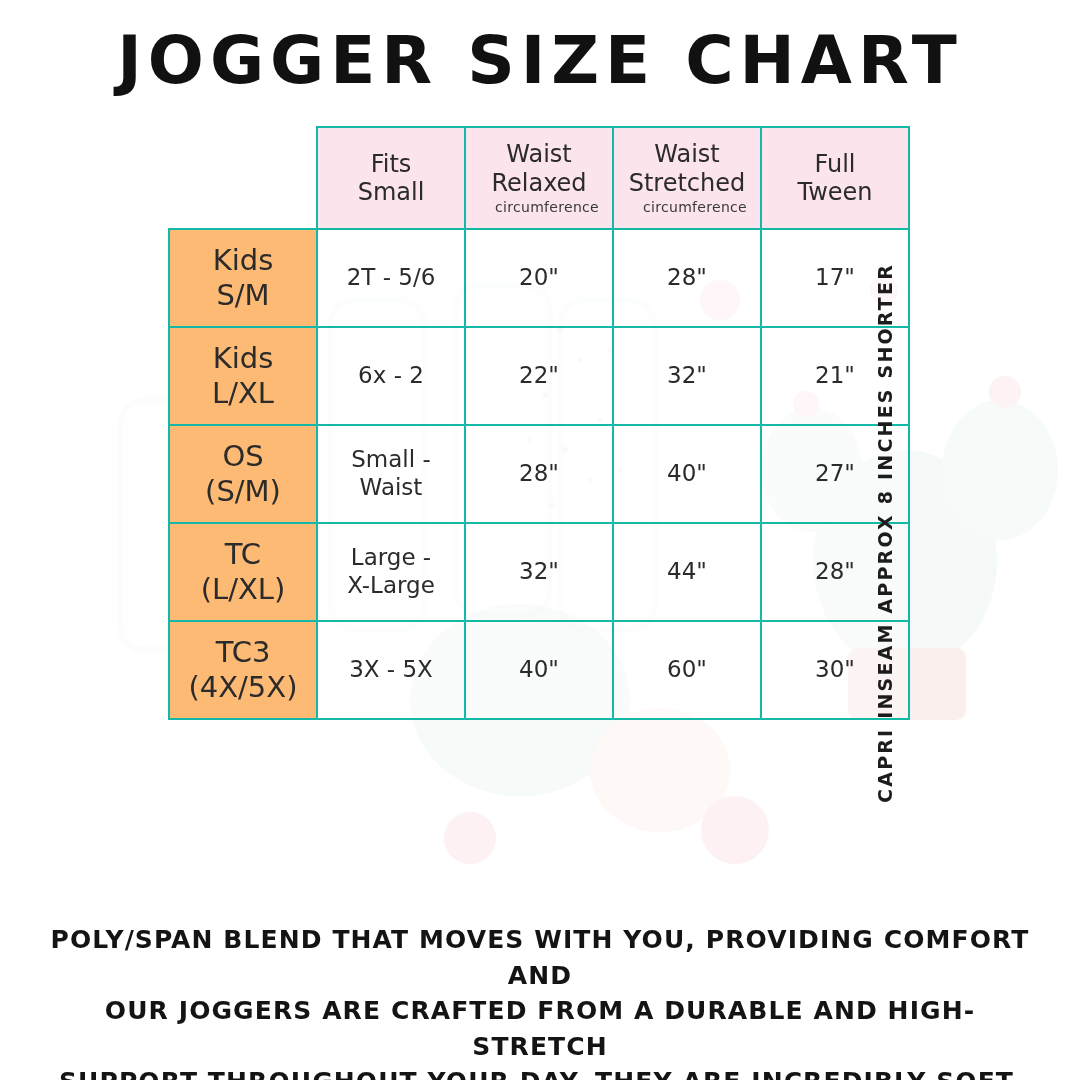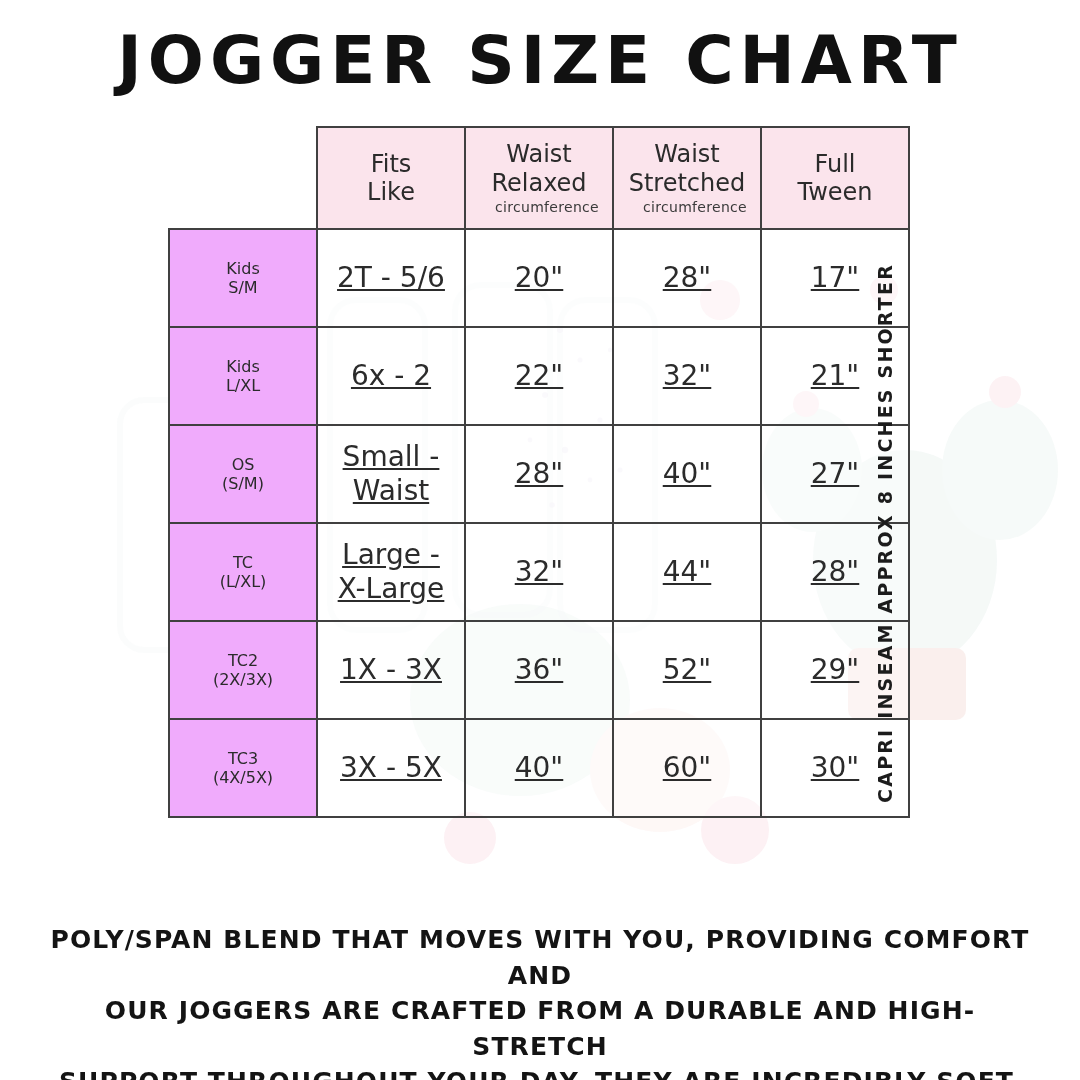--- a/index.html
+++ b/index.html
@@ -51,21 +51,21 @@
   
   #chart {
     position: absolute;
     left: 168px;
     top: 126px;
     width: 740px;
     border-collapse: collapse;
     table-layout: fixed;
   }
   #chart td, #chart th {
-    border: 2px solid #404040;
+    border: 2px solid #14b8a6;
     padding: 0;
     text-align: center;
     vertical-align: middle;
     color: #2b2b2b;
     font-weight: 400;
   }
   
   .col-size      { width: 148px; }
   .col-fits      { width: 148px; }
   .col-relaxed   { width: 148px; }
@@ -85,31 +85,30 @@
   }
   .head-cell .sub {
     display: block;
     font-size: 14px;
     letter-spacing: .3px;
     margin-top: 2px;
     color: #3a3a3a;
     padding-left: 16px;
   }
   .size-cell {
-    background: #f0abfc;
+    background: #fdba74;
     height: 96px;
-    font-size: 16px;
+    font-size: 29px;
     line-height: 1.2;
   }
   .data-cell {
     background: rgba(255,255,255,0.35);
     height: 96px;
-    font-size: 28px;
+    font-size: 23px;
     line-height: 1.2;
-    text-decoration: underline;
   }
   .cell-line { display: block; }
 
   
   #sidenote {
     position: absolute;
     right: 18px;
     top: 238px;
     height: 590px;
     width: 40px;
@@ -201,21 +200,21 @@
         <col class="col-fits">
         <col class="col-relaxed">
       <col class="col-stretched">
         <col class="col-inseam">
     </colgroup>
     <thead>
       <tr>
         <th class="corner-cell"></th>
         <th class="head-cell">
           <span class="cell-line">Fits</span>
-          <span class="cell-line">Like</span>
+          <span class="cell-line">Small</span>
         </th>
         <th class="head-cell">
           <span class="cell-line">Waist</span>
           <span class="cell-line">Relaxed</span>
           <span class="sub">circumference</span>
         </th>
         <th class="head-cell">
           <span class="cell-line">Waist</span>
           <span class="cell-line">Stretched</span>
           <span class="sub">circumference</span>
@@ -274,33 +273,20 @@
         <td class="data-cell">
           <span class="cell-line">Large -</span>
           <span class="cell-line">X-Large</span>
         </td>
         <td class="data-cell">32"</td>
         <td class="data-cell">44"</td>
         <td class="data-cell">28"</td>
       </tr>
       <tr>
         <td class="size-cell">
-          <span class="cell-line">TC2</span>
-          <span class="cell-line">(2X/3X)</span>
-        </td>
-        <td class="data-cell">
-          <span class="cell-line">1X - 3X</span>
-          <span class="cell-line"></span>
-        </td>
-        <td class="data-cell">36"</td>
-        <td class="data-cell">52"</td>
-        <td class="data-cell">29"</td>
-      </tr>
-      <tr>
-        <td class="size-cell">
           <span class="cell-line">TC3</span>
           <span class="cell-line">(4X/5X)</span>
         </td>
         <td class="data-cell">
           <span class="cell-line">3X - 5X</span>
           <span class="cell-line"></span>
         </td>
         <td class="data-cell">40"</td>
         <td class="data-cell">60"</td>
         <td class="data-cell">30"</td>

